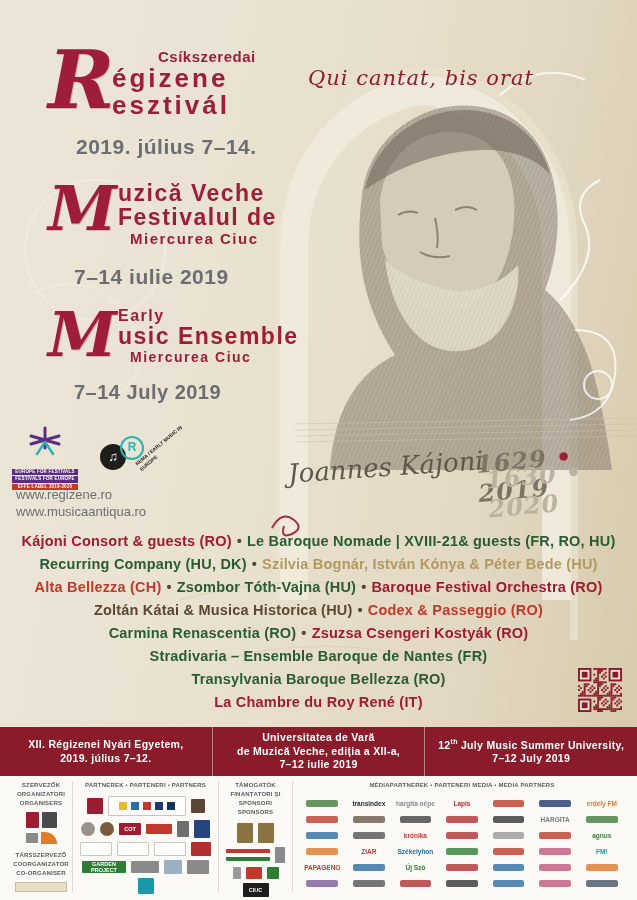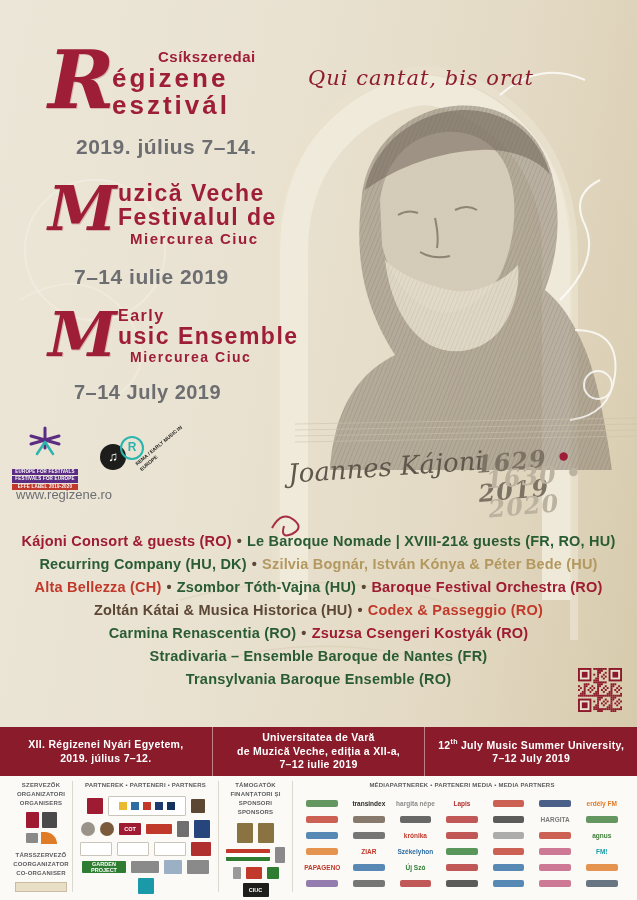--- a/index.html
+++ b/index.html
@@ -178,30 +178,32 @@
   </div>
 
   <div class="badge-rema">
     <div class="rema-circle">♫</div>
     <div class="rema-r">R</div>
     <div class="rema-text">REMA / EARLY MUSIC IN EUROPE</div>
   </div>
 
   <div class="urls">
     <div>www.regizene.ro</div>
+    <div>www.musicaantiqua.ro</div>
   </div>
 
   <div class="artists" id="artists">
       <div class="artist-line"><span class="artist" style="color: rgb(158, 27, 50);">Kájoni Consort &amp; guests (RO)</span><span class="sep" style="color: rgb(91, 71, 51);">•</span><span class="artist" style="color: rgb(42, 92, 51);">Le Baroque Nomade | XVIII-21&amp; guests (FR, RO, HU)</span></div>
       <div class="artist-line"><span class="artist" style="color: rgb(42, 92, 51);">Recurring Company (HU, DK)</span><span class="sep" style="color: rgb(91, 71, 51);">•</span><span class="artist" style="color: rgb(179, 152, 95);">Szilvia Bognár, István Kónya &amp; Péter Bede (HU)</span></div>
       <div class="artist-line"><span class="artist" style="color: rgb(192, 57, 43);">Alta Bellezza (CH)</span><span class="sep" style="color: rgb(91, 71, 51);">•</span><span class="artist" style="color: rgb(42, 92, 51);">Zsombor Tóth-Vajna (HU)</span><span class="sep" style="color: rgb(91, 71, 51);">•</span><span class="artist" style="color: rgb(158, 27, 50);">Baroque Festival Orchestra (RO)</span></div>
       <div class="artist-line"><span class="artist" style="color: rgb(91, 71, 51);">Zoltán Kátai &amp; Musica Historica (HU)</span><span class="sep" style="color: rgb(91, 71, 51);">•</span><span class="artist" style="color: rgb(192, 57, 43);">Codex &amp; Passeggio (RO)</span></div>
       <div class="artist-line"><span class="artist" style="color: rgb(42, 92, 51);">Carmina Renascentia (RO)</span><span class="sep" style="color: rgb(91, 71, 51);">•</span><span class="artist" style="color: rgb(158, 27, 50);">Zsuzsa Csengeri Kostyák (RO)</span></div>
       <div class="artist-line"><span class="artist" style="color: rgb(42, 92, 51);">Stradivaria – Ensemble Baroque de Nantes (FR)</span></div>
-      <div class="artist-line"><span class="artist" style="color: rgb(42, 92, 51);">Transylvania Baroque Ensemble (RO)</span></div>
+      <div class="artist-line"><span class="artist" style="color: rgb(42, 92, 51);">Transylvania Baroque Bellezza (RO)</span></div>
+      <div class="artist-line"><span class="artist" style="color: rgb(158, 27, 50);">La Chambre du Roy René (IT)</span></div>
     </div>
 
   <svg class="qr" id="qr" width="44" height="44" viewBox="0 0 46 46">
       <rect x="0" y="0" width="14" height="14" fill="#8d1a2b"></rect>
       <rect x="2" y="2" width="10" height="10" fill="#e8e1cf"></rect>
       <rect x="4" y="4" width="6" height="6" fill="#8d1a2b"></rect>
       <rect x="32" y="0" width="14" height="14" fill="#8d1a2b"></rect>
       <rect x="34" y="2" width="10" height="10" fill="#e8e1cf"></rect>
       <rect x="36" y="4" width="6" height="6" fill="#8d1a2b"></rect>
       <rect x="0" y="32" width="14" height="14" fill="#8d1a2b"></rect>

